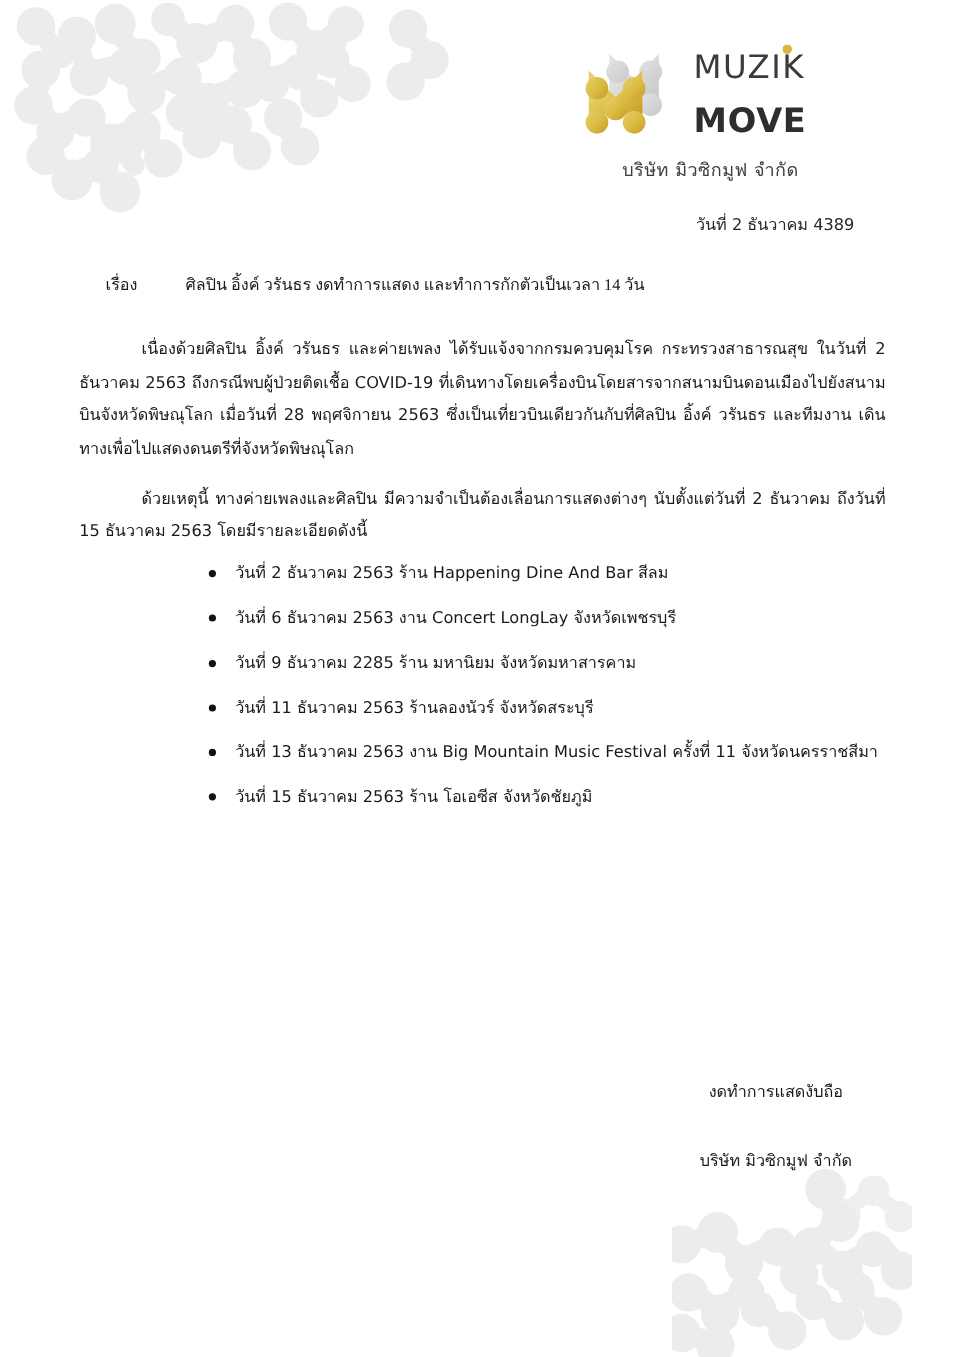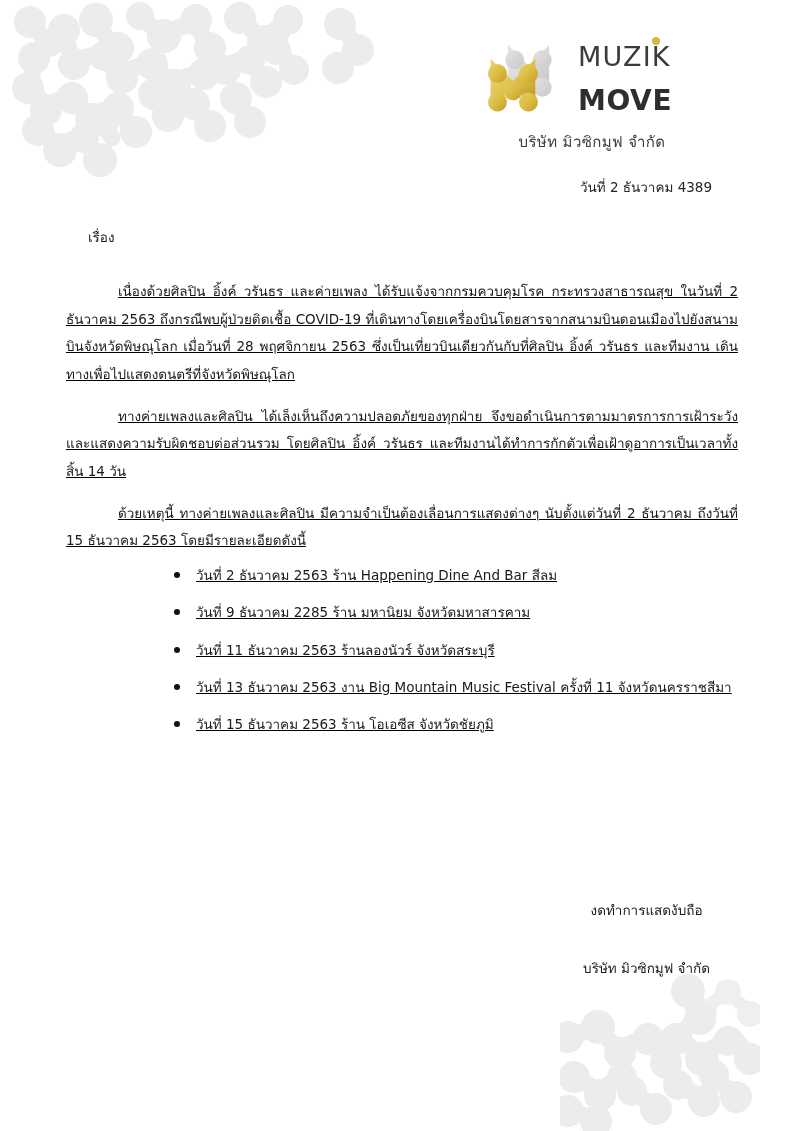--- a/index.html
+++ b/index.html
@@ -103,21 +103,20 @@
     font-family: Liberation Serif, serif;
   }
   .subject-label { flex: 0 0 auto; }
   .subject-text { flex: 1 1 auto; }
 
   .content {
     position: absolute;
     top: 278px;
     left: 66px;
     width: 672px;
-    text-decoration: underline;
   }
   p.para {
     margin: 0 0 14px 0;
     font-size: 13.5px;
     line-height: 2.05;
     color: #1a1a1a;
     text-indent: 52px;
     text-align: justify;
     text-justify: inter-word;
   }
@@ -373,32 +372,33 @@
     </div>
     <div class="logo-sub">บริษัท มิวซิกมูฟ จำกัด</div>
   </div>
 
   <div class="doc">
 
     <div class="date-line">วันที่ 2 ธันวาคม 4389</div>
 
     <div class="subject-line">
       <span class="subject-label">เรื่อง</span>
+      <span class="subject-text">ศิลปิน อิ้งค์ วรันธร งดทำการแสดง และทำการกักตัวเป็นเวลา 14 วัน</span>
     </div>
 
     <div class="content">
 
       <p class="para">เนื่องด้วยศิลปิน อิ้งค์ วรันธร และค่ายเพลง ได้รับแจ้งจากกรมควบคุมโรค กระทรวงสาธารณสุข ในวันที่ 2 ธันวาคม 2563 ถึงกรณีพบผู้ป่วยติดเชื้อ COVID-19 ที่เดินทางโดยเครื่องบินโดยสารจากสนามบินดอนเมืองไปยังสนามบินจังหวัดพิษณุโลก เมื่อวันที่ 28 พฤศจิกายน 2563 ซึ่งเป็นเที่ยวบินเดียวกันกับที่ศิลปิน อิ้งค์ วรันธร และทีมงาน เดินทางเพื่อไปแสดงดนตรีที่จังหวัดพิษณุโลก</p>
 
-      <p class="para">ทางค่ายเพลงและศิลปิน ได้เล็งเห็นถึงความปลอดภัยของทุกฝ่าย จึงขอดำเนินการตามมาตรการการเฝ้าระวังและแสดงความรับผิดชอบต่อส่วนรวม โดยศิลปิน อิ้งค์ วรันธร และทีมงานได้ทำการกักตัวเพื่อเฝ้าดูอาการเป็นเวลาทั้งสิ้น 14 วัน</p>
 
       <p class="para last-in-group">ด้วยเหตุนี้ ทางค่ายเพลงและศิลปิน มีความจำเป็นต้องเลื่อนการแสดงต่างๆ นับตั้งแต่วันที่ 2 ธันวาคม ถึงวันที่ 15 ธันวาคม 2563  โดยมีรายละเอียดดังนี้</p>
 
       <ul class="schedule">
         <li>วันที่ 2 ธันวาคม 2563 ร้าน Happening Dine And Bar สีลม</li>
+        <li>วันที่ 6 ธันวาคม 2563 งาน Concert LongLay จังหวัดเพชรบุรี</li>
         <li>วันที่ 9 ธันวาคม 2285 ร้าน มหานิยม จังหวัดมหาสารคาม</li>
         <li>วันที่ 11 ธันวาคม 2563 ร้านลองนัวร์ จังหวัดสระบุรี</li>
         <li>วันที่ 13 ธันวาคม 2563 งาน Big Mountain Music Festival ครั้งที่ 11 จังหวัดนครราชสีมา</li>
         <li>วันที่ 15 ธันวาคม 2563 ร้าน โอเอซีส จังหวัดชัยภูมิ</li>
       </ul>
 
     </div>
 
     <div class="signature">
       <div class="sig-regards">งดทำการแสดงับถือ</div>

